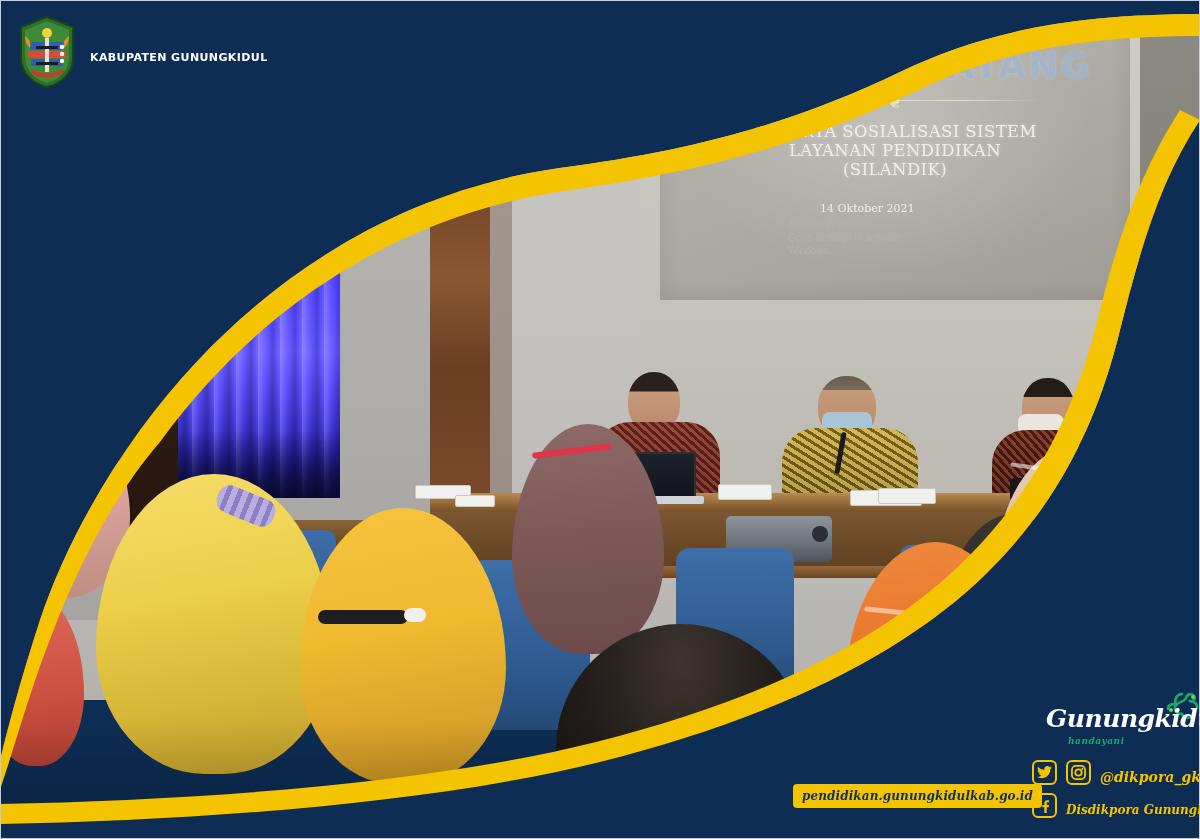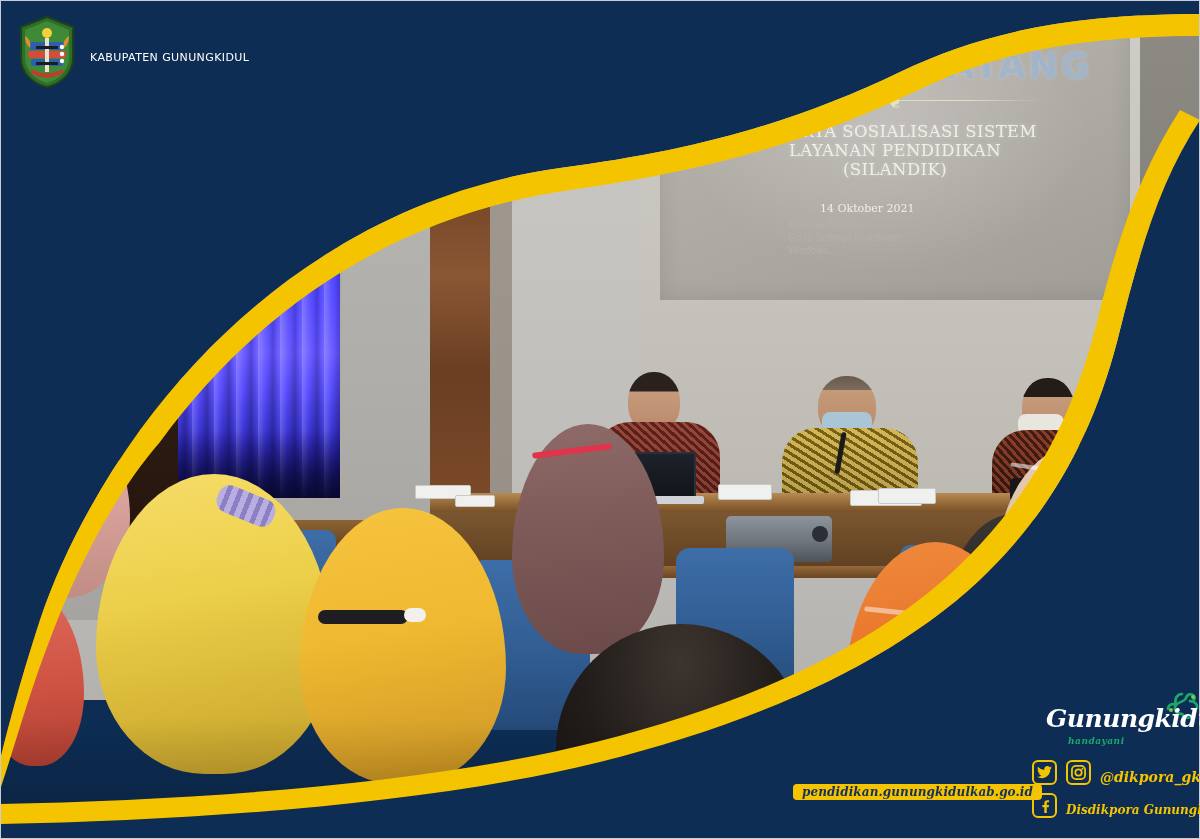--- a/index.html
+++ b/index.html
@@ -270,40 +270,40 @@
   .brand{
     position:absolute; left:18px; top:16px; display:flex; align-items:center; gap:14px;
   }
   .crest{ width:58px; height:72px; }
   .brand-text{ line-height:1; padding-top:6px; }
   .brand-title{
     font-size:22px; font-weight:700; color:#ffffff; letter-spacing:.6px;
     font-family:"DejaVu Sans", sans-serif;
   }
   .brand-sub{
-    font-size:11px; font-weight:400; color:#ffffff; letter-spacing:.4px; margin-top:5px;
+    font-size:11px; font-weight:700; color:#ffffff; letter-spacing:.4px; margin-top:5px;
     font-family:"DejaVu Sans", sans-serif;
   }
 
   
   .gk-logo{ position:absolute; left:1046px; top:694px; width:150px; height:62px; }
   .gk-word{
     position:absolute; left:0; top:10px; width:142px;
     font-family:"DejaVu Serif", serif; font-style:italic; font-weight:700;
     font-size:25px; color:#ffffff; letter-spacing:-.5px;
   }
   .gk-tag{
     position:absolute; left:22px; top:42px;
     font-family:"DejaVu Serif", serif; font-style:italic; font-weight:700;
     font-size:9px; color:#1aa86b; letter-spacing:.5px;
   }
   .gk-orn{ position:absolute; left:116px; top:-6px; width:40px; height:34px; }
 
   .site-pill{
-    position:absolute; left:793px; top:784px; height:16px;
+    position:absolute; left:793px; top:784px; height:24px;
     background:#f5c400; border-radius:4px; display:flex; align-items:center;
     padding:0 9px;
   }
   .site-pill span{
     font-family:"DejaVu Serif", serif; font-style:italic; font-weight:700;
     font-size:12px; color:#14305c; letter-spacing:.1px; white-space:nowrap;
   }
 
   .social{ position:absolute; left:1032px; top:760px; }
   .s-row{ display:flex; align-items:center; gap:9px; margin-bottom:8px; }

